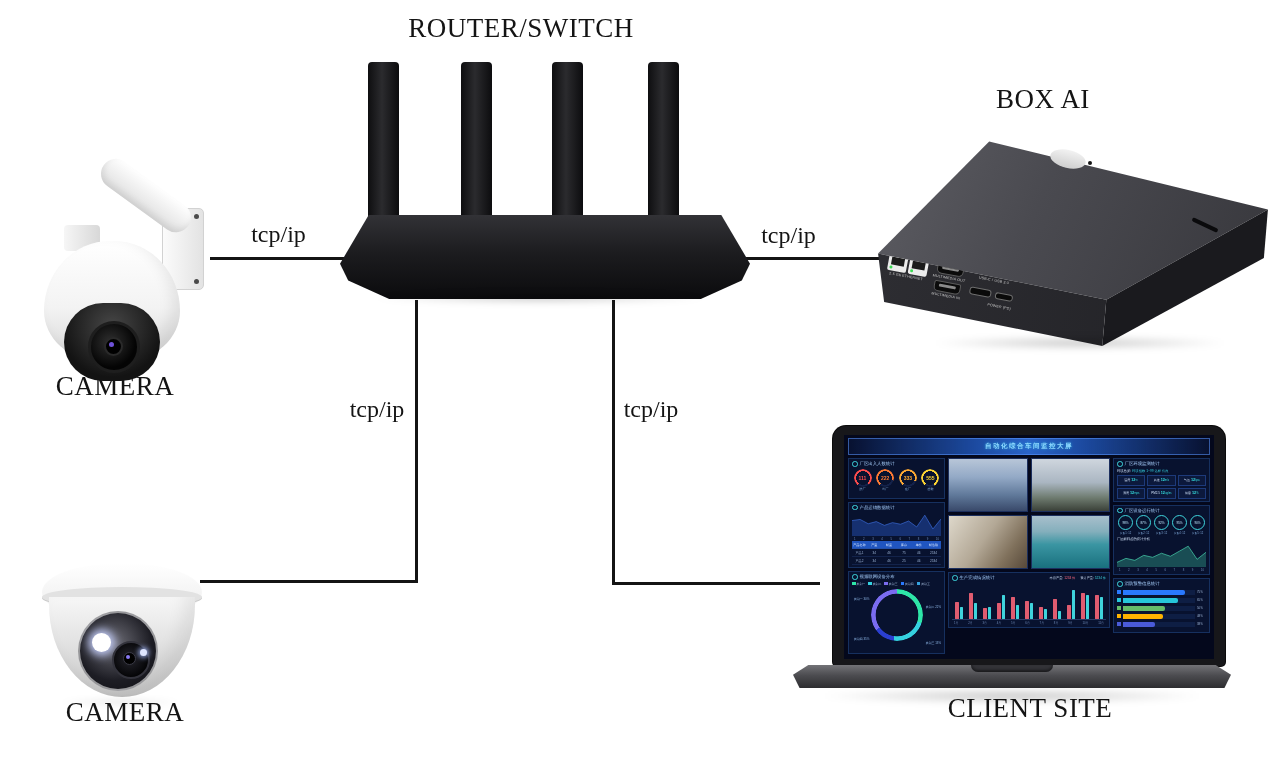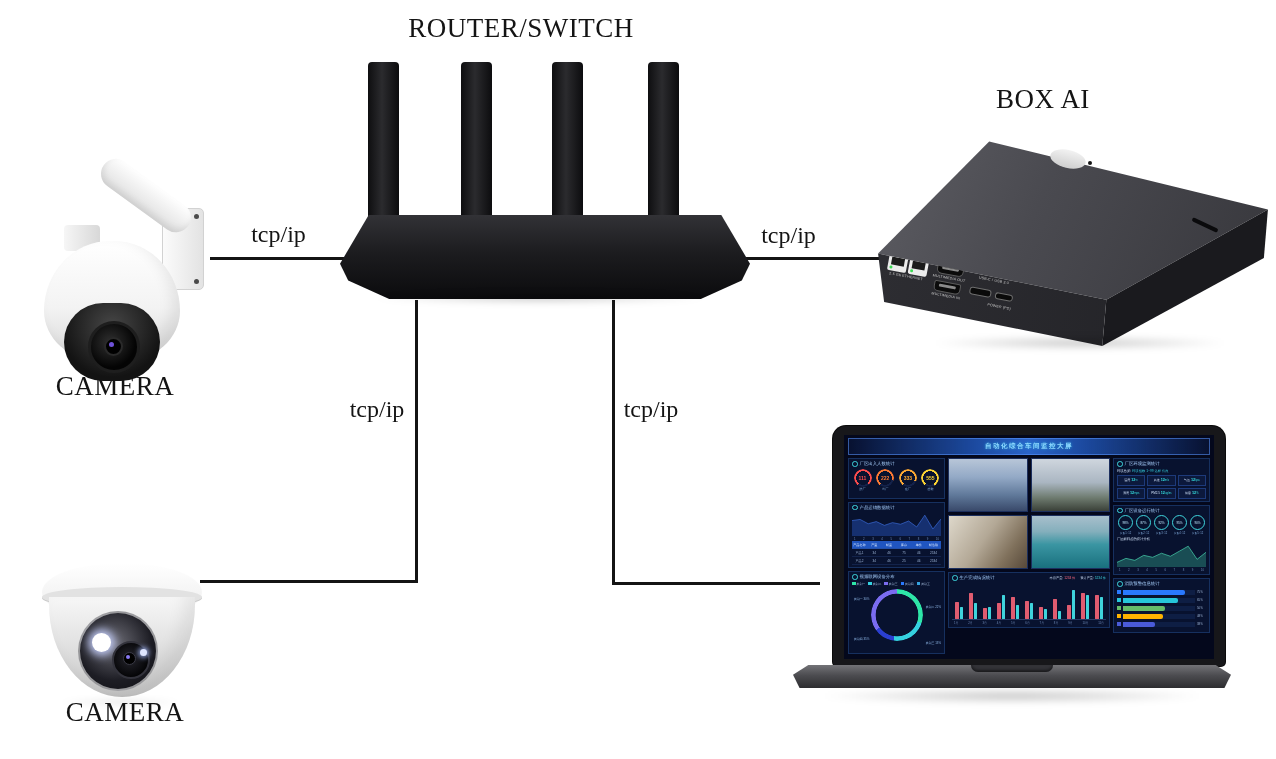--- a/index.html
+++ b/index.html
@@ -155,20 +155,21 @@
 
   <div class="tcp" style="left:226px;top:221px;width:105px;">tcp/ip</div>
   <div class="tcp" style="left:736px;top:222px;width:105px;">tcp/ip</div>
   <div class="tcp" style="left:327px;top:396px;width:100px;">tcp/ip</div>
   <div class="tcp" style="left:601px;top:396px;width:100px;">tcp/ip</div>
 
   <div class="lbl" style="left:963px;top:84px;width:160px;">BOX AI</div>
   <div class="lbl" style="left:396px;top:13px;width:250px;">ROUTER/SWITCH</div>
   <div class="lbl" style="left:30px;top:371px;width:170px;">CAMERA</div>
   <div class="lbl" style="left:40px;top:697px;width:170px;">CAMERA</div>
+  <div class="lbl" style="left:925px;top:693px;width:210px;">CLIENT SITE</div>
 
   <div class="abs" id="router">
     <div class="ant" style="left:28px;"></div>
     <div class="ant" style="left:121px;"></div>
     <div class="ant" style="left:212px;"></div>
     <div class="ant" style="left:308px;"></div>
     <div class="body"></div>
   </div>
   <div class="shadow" style="left:370px;top:292px;width:340px;height:12px;"></div>
 

